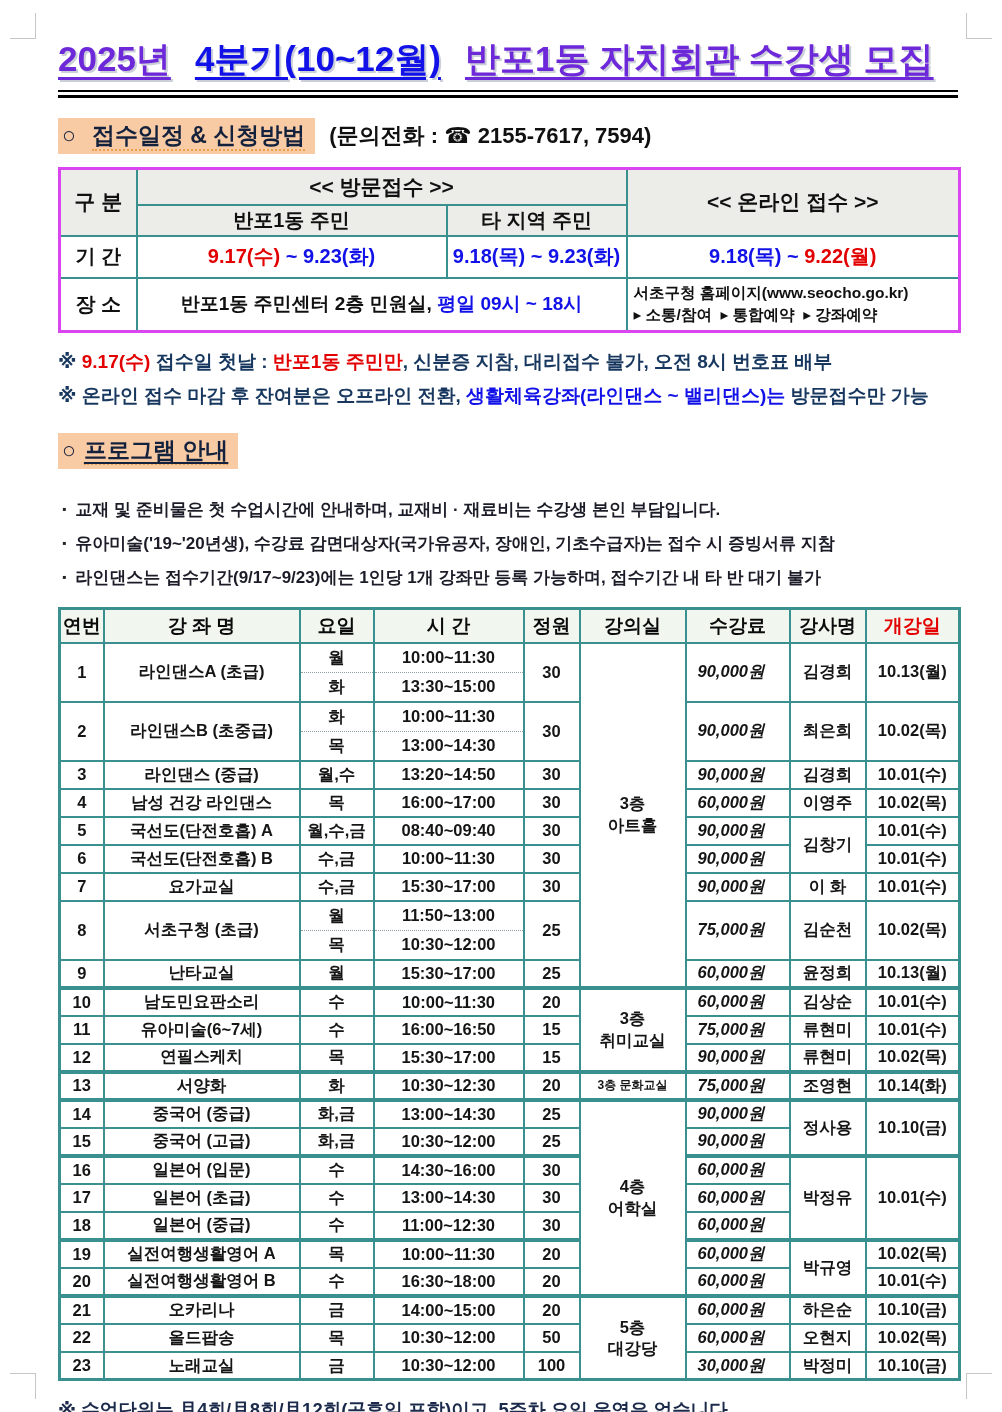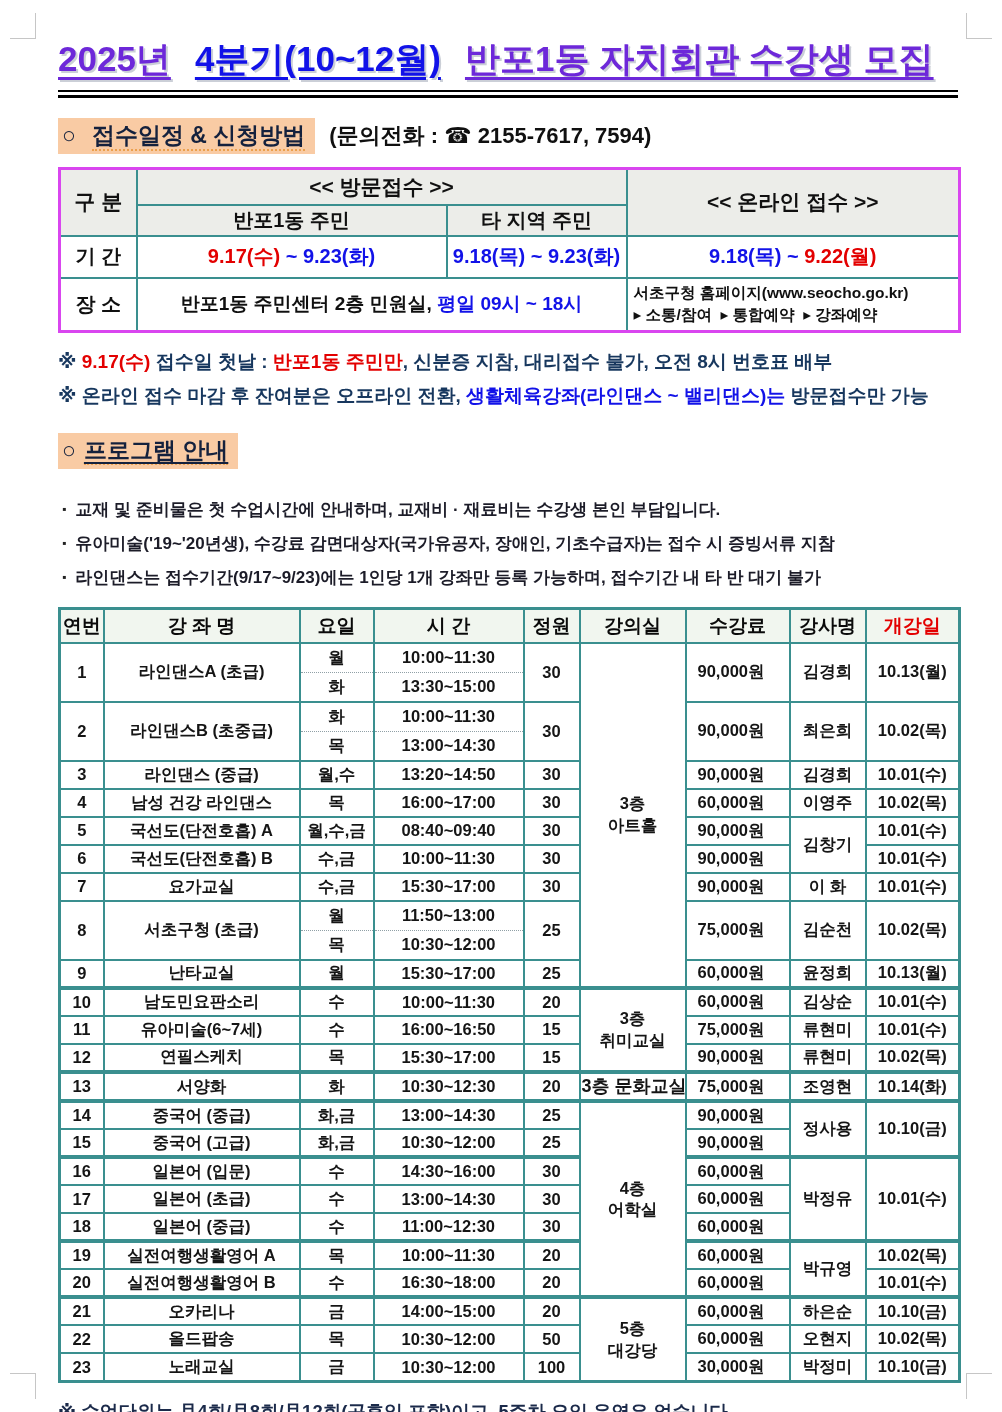--- a/index.html
+++ b/index.html
@@ -58,22 +58,22 @@
   .course thead tr{height:34px;background:#f1f6ef;}
   .course th{font-size:19px;font-weight:800;color:#0a0a0a;}
   .course th.th-start{color:#e30000;}
   .course tbody tr{height:28px;}
   .course tbody tr.tall{height:58px;}
   .course tbody tr.group-top td{border-top-width:4px;}
   .course td{font-size:16.5px;font-weight:700;color:#151515;}
   .td-name{font-size:16.5px;}
   .td-time{font-size:17px;}
   .td-room{white-space:pre-line;line-height:1.3;font-size:16px;}
-  .td-room.small{font-size:18px;white-space:nowrap;}
-  .td-fee{text-align:left;padding-right:14px;}
+  .td-room.small{font-size:12px;white-space:nowrap;}
+  .td-fee{text-align:left;padding-right:14px;font-style:italic;}
   .td-teacher{white-space:pre;}
   .td-start{color:#e30000;margin-left:48px;}
   .stack{padding:0;}
   .half{height:28px;display:flex;align-items:center;justify-content:center;}
   .half.top{border-bottom:1px dotted #90a0a6;}
 
   
   .footer{margin-top:12px;font-size:18.5px;font-weight:700;color:#1b2a4a;line-height:1.85;}
 </style>
 </head>

